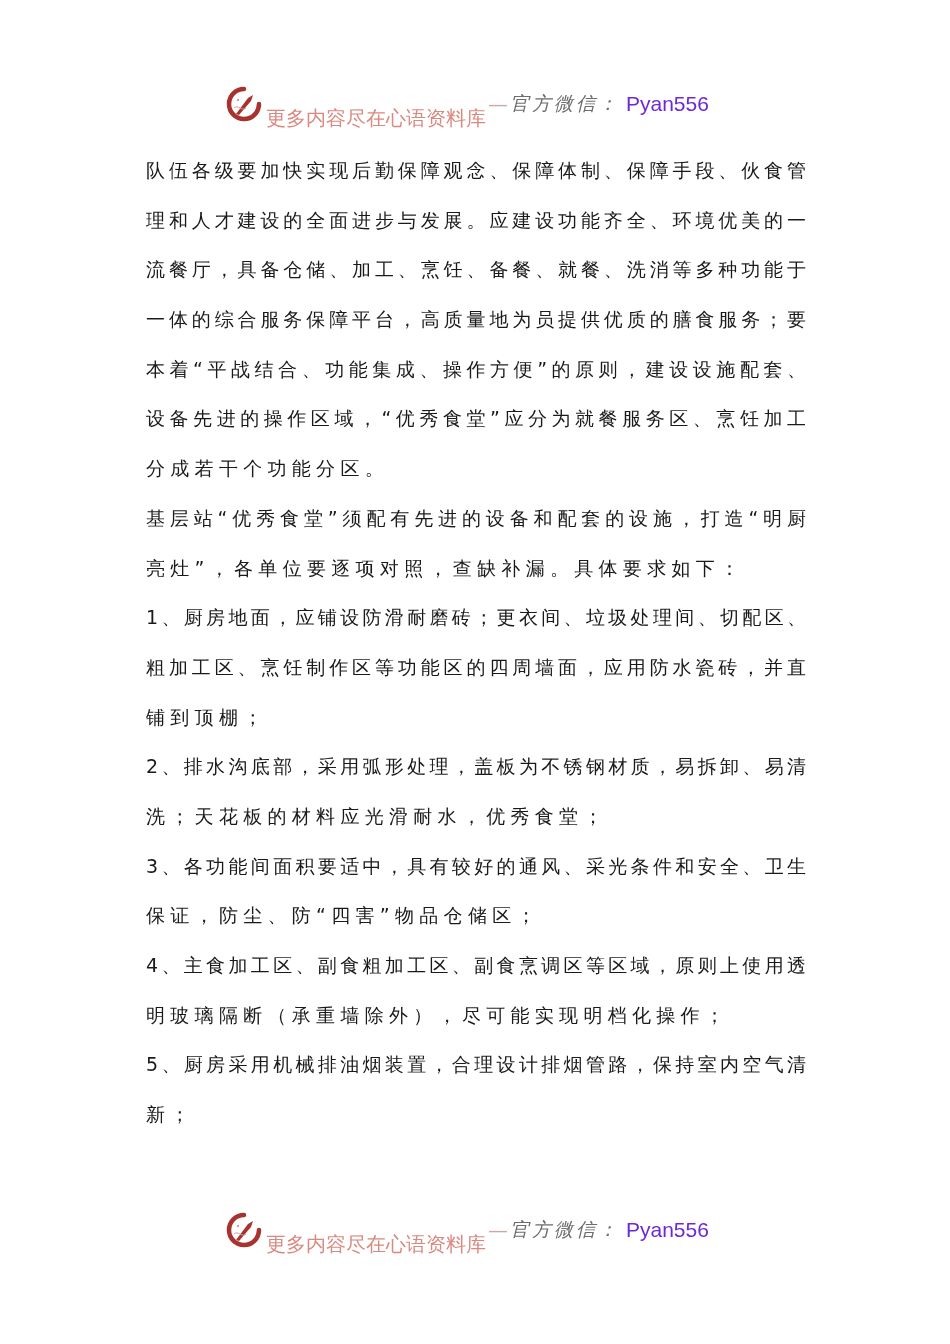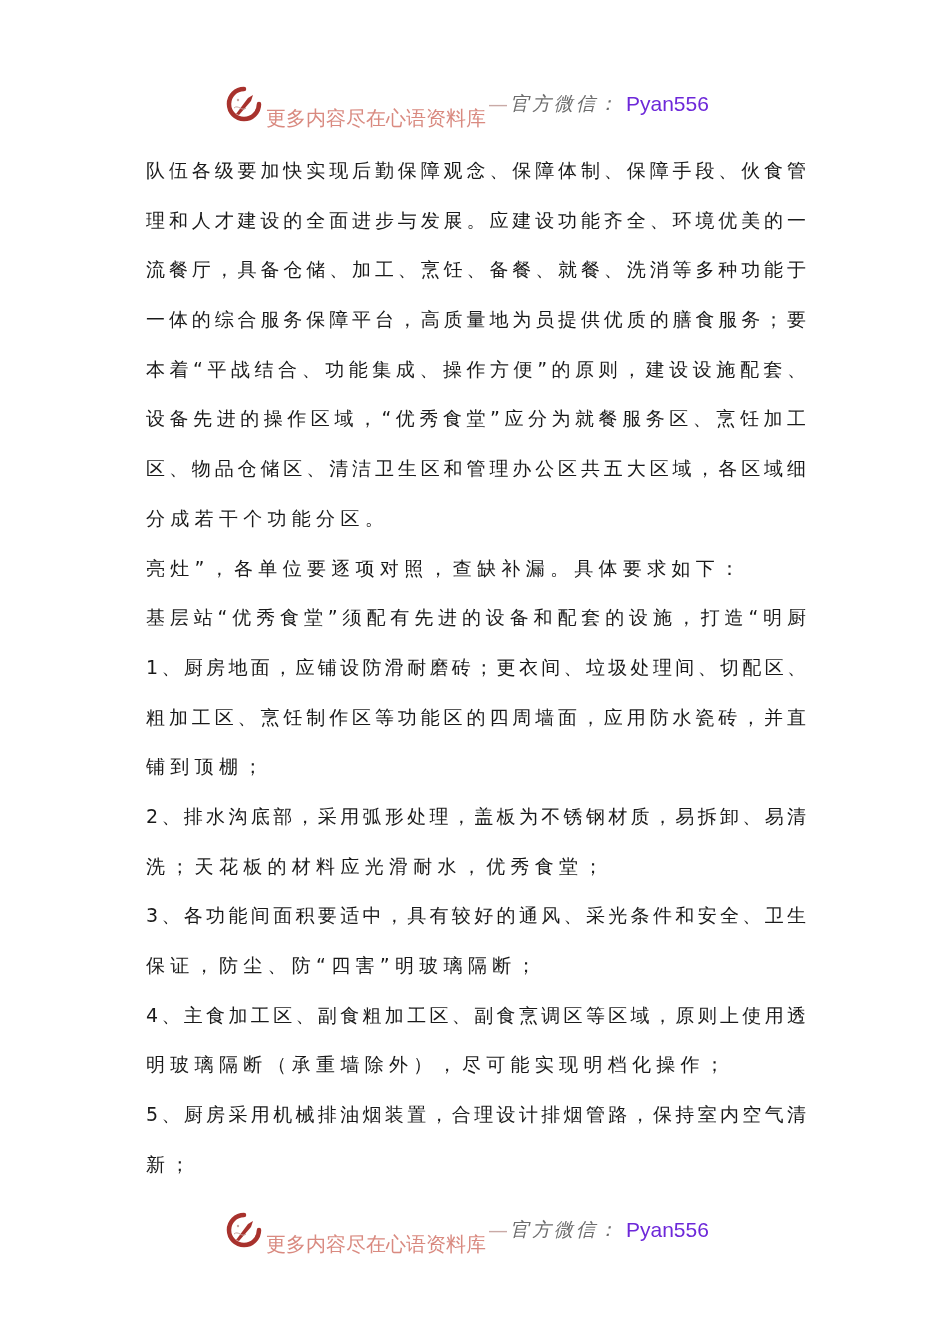--- a/index.html
+++ b/index.html
@@ -91,31 +91,30 @@
   <span class="banner-id">Pyan556</span>
 </div>
 
 <div class="content">
   <div class="line justify">队伍各级要加快实现后勤保障观念、保障体制、保障手段、伙食管</div>
   <div class="line justify">理和人才建设的全面进步与发展。应建设功能齐全、环境优美的一</div>
   <div class="line justify">流餐厅，具备仓储、加工、烹饪、备餐、就餐、洗消等多种功能于</div>
   <div class="line justify">一体的综合服务保障平台，高质量地为员提供优质的膳食服务；要</div>
   <div class="line justify">本着“平战结合、功能集成、操作方便”的原则，建设设施配套、</div>
   <div class="line justify">设备先进的操作区域，“优秀食堂”应分为就餐服务区、烹饪加工</div>
-  <div class="line justify">区、物品仓储区、清洁卫生区和管理办公区共五大区域，各区域细</div>
   <div class="line">分成若干个功能分区。</div>
+  <div class="line justify">基层站“优秀食堂”须配有先进的设备和配套的设施，打造“明厨</div>
   <div class="line">亮灶”，各单位要逐项对照，查缺补漏。具体要求如下：</div>
-  <div class="line justify">基层站“优秀食堂”须配有先进的设备和配套的设施，打造“明厨</div>
   <div class="line justify">1、厨房地面，应铺设防滑耐磨砖；更衣间、垃圾处理间、切配区、</div>
   <div class="line justify">粗加工区、烹饪制作区等功能区的四周墙面，应用防水瓷砖，并直</div>
   <div class="line">铺到顶棚；</div>
   <div class="line justify">2、排水沟底部，采用弧形处理，盖板为不锈钢材质，易拆卸、易清</div>
   <div class="line">洗；天花板的材料应光滑耐水，优秀食堂；</div>
   <div class="line justify">3、各功能间面积要适中，具有较好的通风、采光条件和安全、卫生</div>
-  <div class="line">保证，防尘、防“四害”明玻璃隔断；</div>
+  <div class="line">保证，防尘、防“四害”物品仓储区；</div>
   <div class="line justify">4、主食加工区、副食粗加工区、副食烹调区等区域，原则上使用透</div>
   <div class="line">明玻璃隔断（承重墙除外），尽可能实现明档化操作；</div>
   <div class="line justify">5、厨房采用机械排油烟装置，合理设计排烟管路，保持室内空气清</div>
   <div class="line">新；</div>
 </div>
 
 <div class="banner bottom">
   <svg class="logo" viewBox="0 0 36 36">
     <path d="M18 3 A15 15 0 1 0 33 18" fill="none" stroke="#a8322d" stroke-width="4.5" stroke-linecap="round"></path>
     <path d="M10 28 L22 12 L27 9 L25 15 L13 29 Z" fill="#a8322d"></path>

